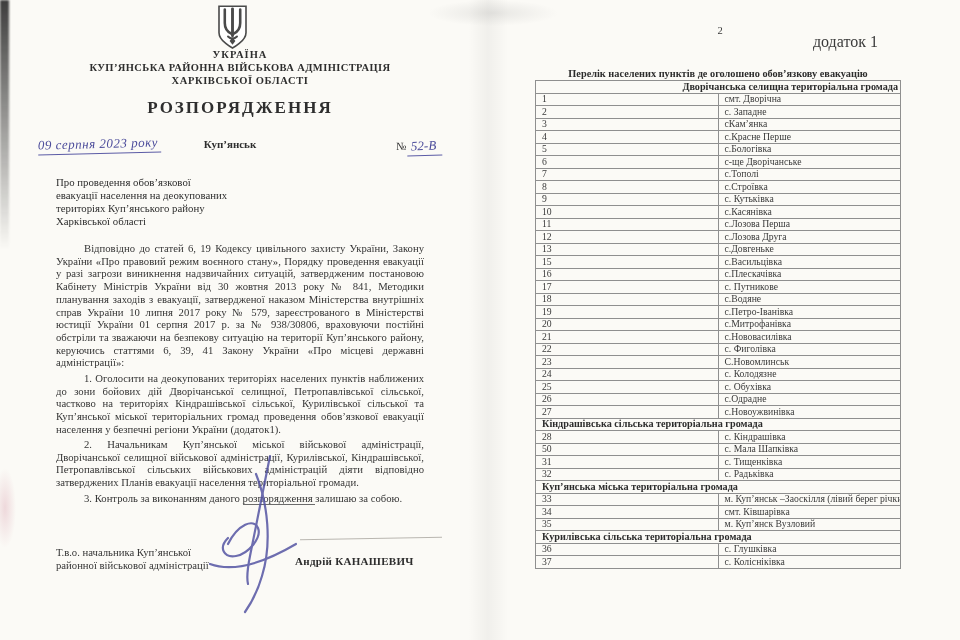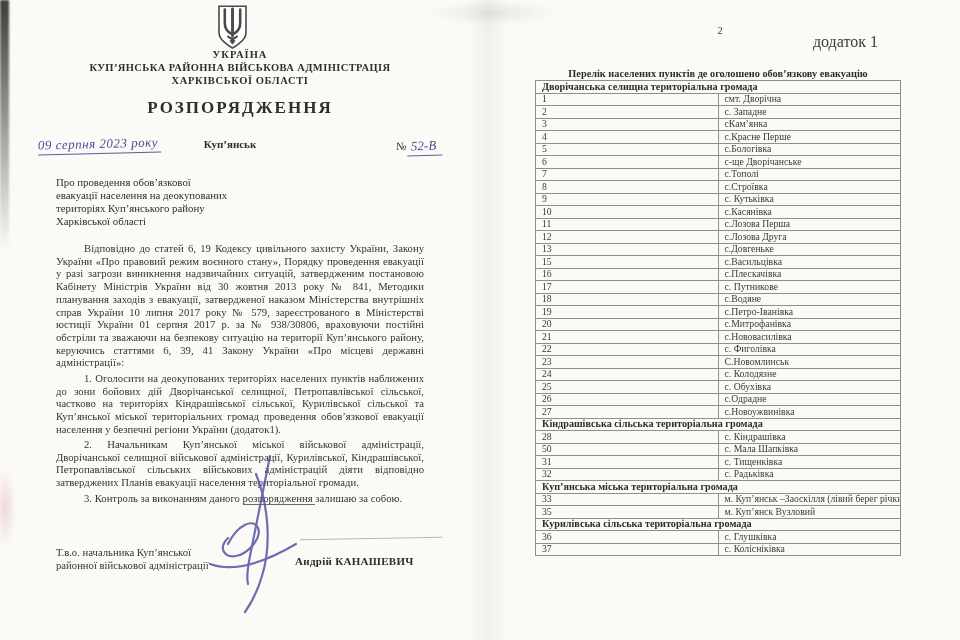--- a/index.html
+++ b/index.html
@@ -46,21 +46,21 @@
   .signature-svg{left:198px;top:452px;}
   
   .pg-num{left:0;top:25px;width:480px;text-align:center;font-size:10.5px;color:#3a3a3a;}
   .annex{top:33px;right:82px;font-size:16px;color:#3a3a3a;}
   .tbl-title{left:50px;top:68px;width:376px;text-align:center;font-size:10.3px;font-weight:bold;color:#2c2c2c;}
   table.tbl{position:absolute;left:55px;top:80px;width:366px;border-collapse:collapse;table-layout:fixed;}
   table.tbl td{border:1px solid #8f8f8f;height:11.5px;font-size:9.7px;line-height:10px;
                padding:0 2px 0 6px;color:#3a3a3a;overflow:hidden;white-space:nowrap;}
   table.tbl td.num{width:26px;}
   table.tbl td.group{font-weight:bold;font-size:10.2px;color:#2c2c2c;}
-  table.tbl td.group.centered{text-align:left;}
+  table.tbl td.group.centered{text-align:right;}
 </style>
 </head>
 <body>
 
 <div class="canvas">
 
   <div class="page left">
 
     <svg class="abs emblem" width="33" height="45" viewBox="0 0 100 140">
       <path d="M8,4 H92 V86 C92,112 50,134 50,134 C50,134 8,112 8,86 Z" fill="#ffffff" stroke="#4a4a4a" stroke-width="5"></path>
@@ -243,20 +243,24 @@
             <td>с. Радьківка</td>
           </tr>
           <tr>
             <td colspan="2" class="group">Куп’янська міська територіальна громада</td>
           </tr>
           <tr>
             <td class="num">33</td>
             <td>м. Куп’янськ –Заоскілля  (лівий берег річки Оскіл)</td>
           </tr>
           <tr>
+            <td class="num">34</td>
+            <td>смт. Ківшарівка</td>
+          </tr>
+          <tr>
             <td class="num">35</td>
             <td>м. Куп’янск Вузловий</td>
           </tr>
           <tr>
             <td colspan="2" class="group">Курилівська сільська територіальна громада</td>
           </tr>
           <tr>
             <td class="num">36</td>
             <td>с. Глушківка</td>
           </tr>

